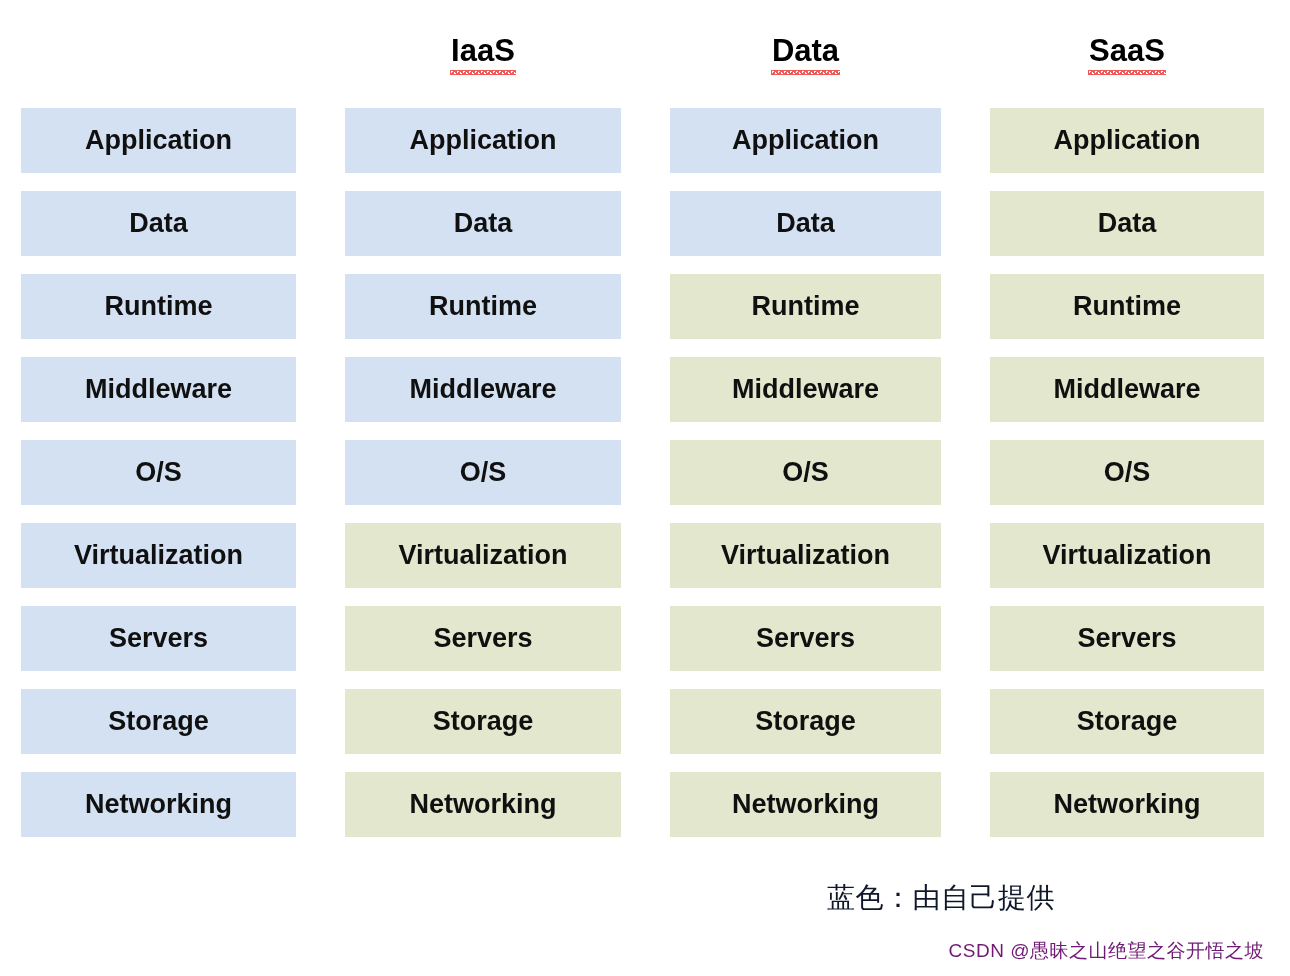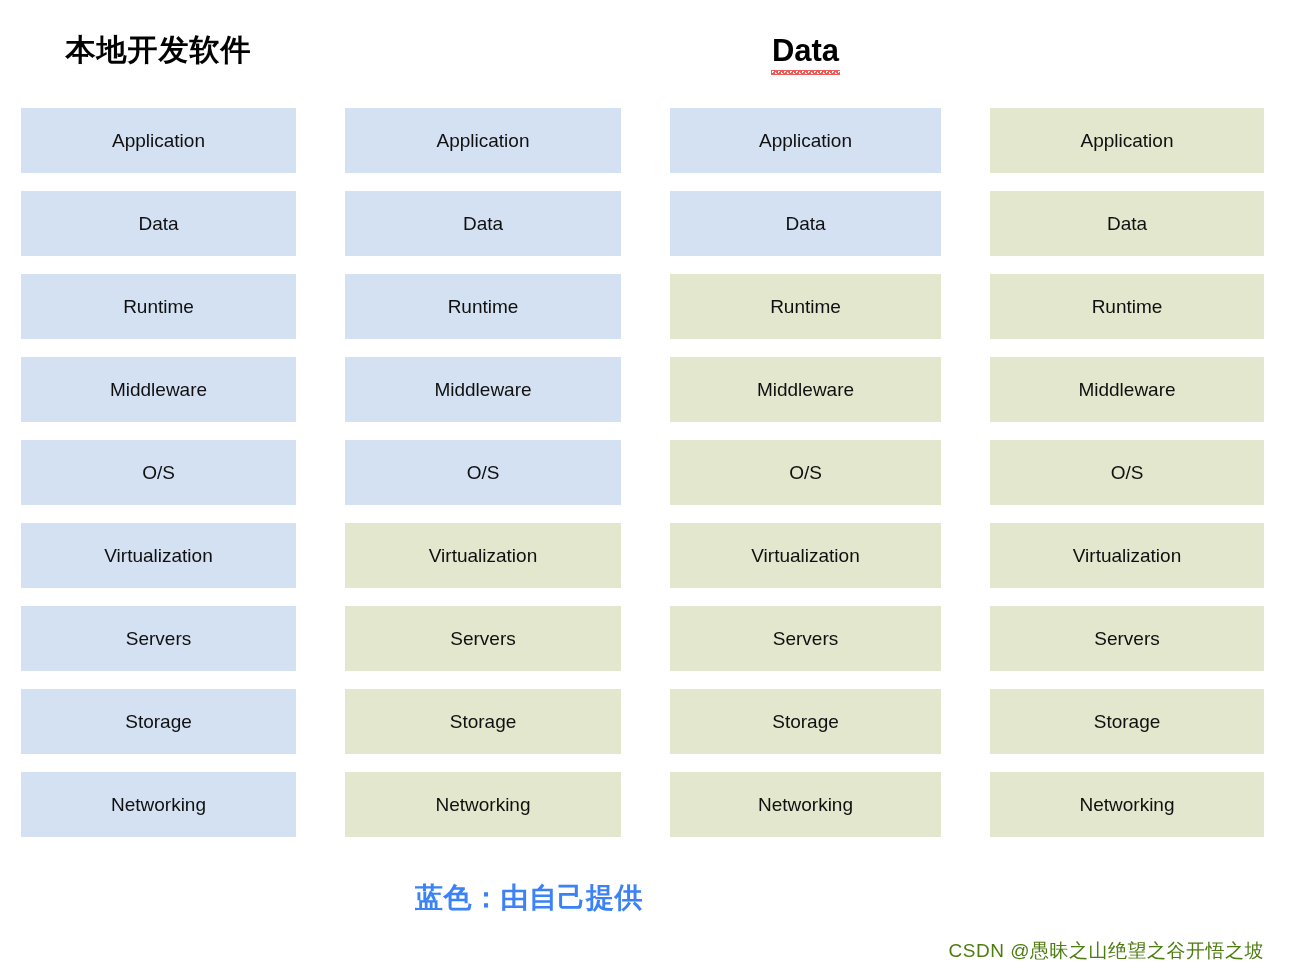--- a/index.html
+++ b/index.html
@@ -86,65 +86,69 @@
   .layer {
     height: 65px;
     margin-bottom: 18px;
     display: flex;
     align-items: center;
     justify-content: center;
     box-sizing: border-box;
   }
   .layer:last-child { margin-bottom: 0; }
   .layer-label {
-    font-size: 19px;
+    font-size: 27px;
     line-height: 1;
     white-space: nowrap;
     color: #101010;
-    font-weight: normal;
+    font-weight: bold;
   }
   .layer.self     { background: #d3e1f2; }
   .layer.provider { background: #e2e7cd; }
 
   
   .legend {
     position: absolute;
     left: 415px;
     top: 876px;
     width: 640px;
   }
   .legend-line {
     font-size: 28px;
-    font-weight: bold;
+    font-weight: normal;
     line-height: 44px;
     white-space: nowrap;
-    color: #3b82f6;
+    color: #0f172a;
     letter-spacing: 0.5px;
+    text-align: right;
   }
 
   
   .watermark {
     position: absolute;
     right: 26px;
     bottom: 12px;
     font-size: 19px;
-    color: #4d7c0f;
+    color: #701a75;
     white-space: nowrap;
     letter-spacing: 0.5px;
   }
 </style>
 </head>
 <body>
 
 <div class="headers">
-    <div class="col-header" style="left: 21px; width: 275px;">
-      <span class="col-header-text cjk">本地开发软件</span>
+    <div class="col-header" style="left: 345px; width: 276px;">
+      <span class="col-header-text misspelled">IaaS</span>
     </div>
     <div class="col-header" style="left: 670px; width: 271px;">
       <span class="col-header-text misspelled">Data</span>
+    </div>
+    <div class="col-header" style="left: 990px; width: 274px;">
+      <span class="col-header-text misspelled">SaaS</span>
     </div>
   </div>
 
 <div class="stacks">
     <div class="stack" style="left: 21px; width: 275px;">
       <div class="layer self">
         <span class="layer-label">Application</span>
       </div>
       <div class="layer self">
         <span class="layer-label">Data</span>

